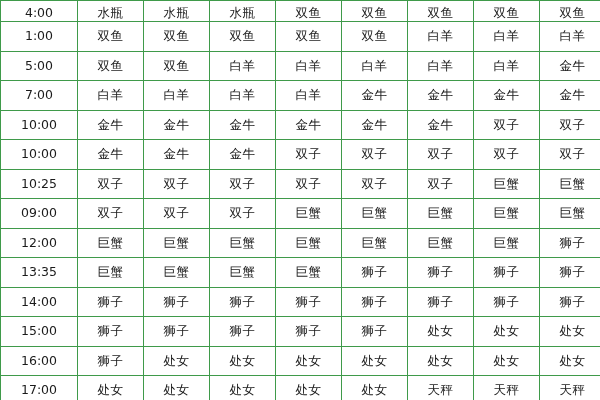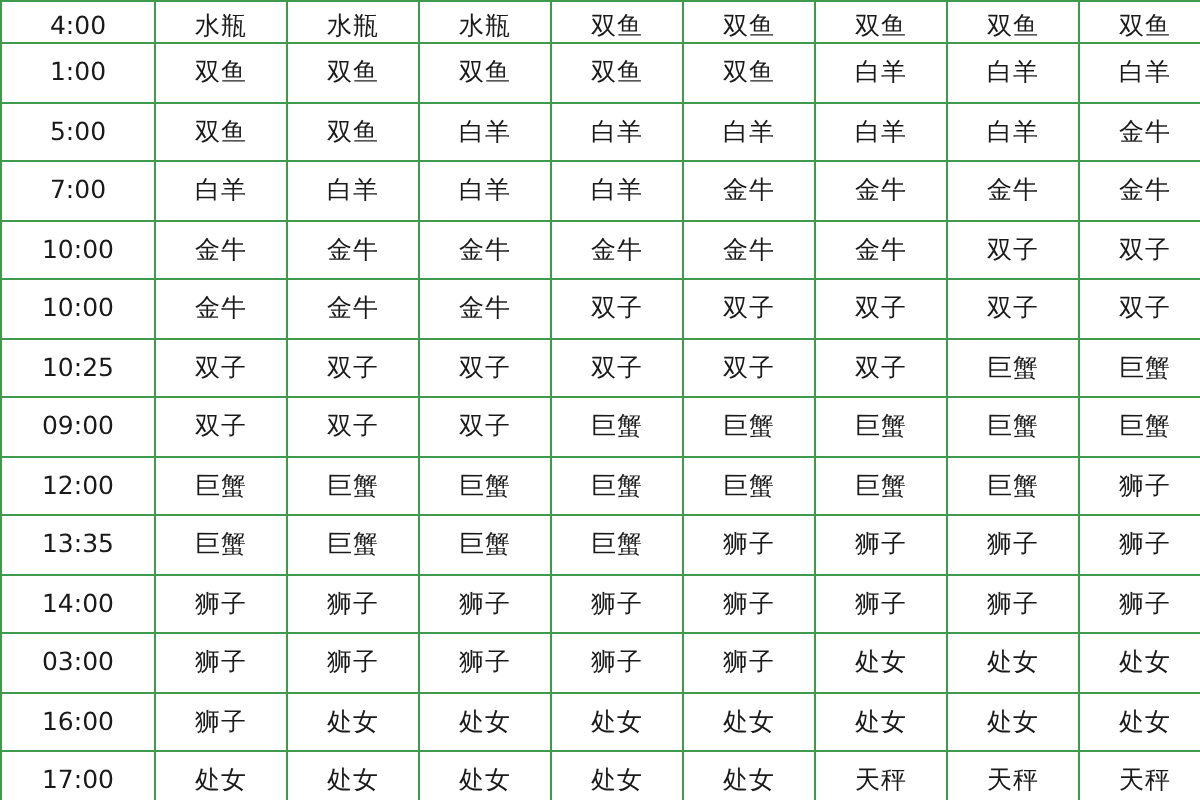--- a/index.html
+++ b/index.html
@@ -171,21 +171,21 @@
           <td class="signcell">狮子</td>
           <td class="signcell">狮子</td>
           <td class="signcell">狮子</td>
           <td class="signcell">狮子</td>
           <td class="signcell">狮子</td>
           <td class="signcell">狮子</td>
           <td class="signcell">狮子</td>
           <td class="signcell">狮子</td>
         </tr>
         <tr>
-          <td class="timecell">03:00</td>
+          <td class="timecell">15:00</td>
           <td class="signcell">狮子</td>
           <td class="signcell">狮子</td>
           <td class="signcell">狮子</td>
           <td class="signcell">狮子</td>
           <td class="signcell">狮子</td>
           <td class="signcell">处女</td>
           <td class="signcell">处女</td>
           <td class="signcell">处女</td>
         </tr>
         <tr>

